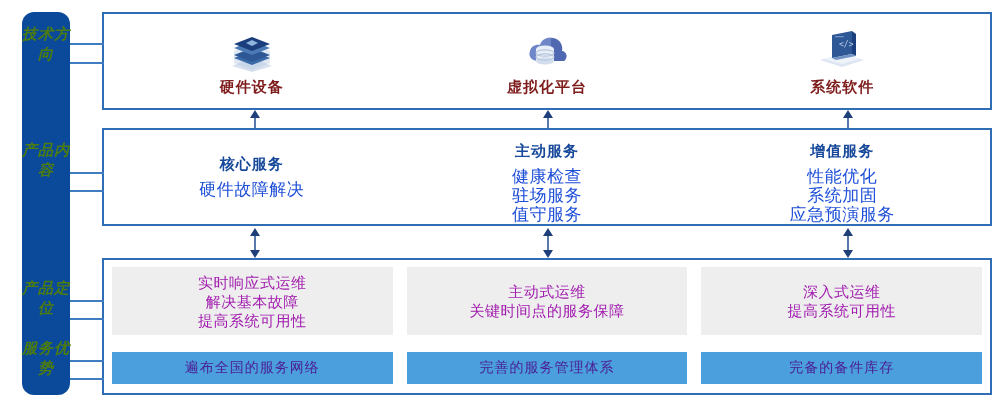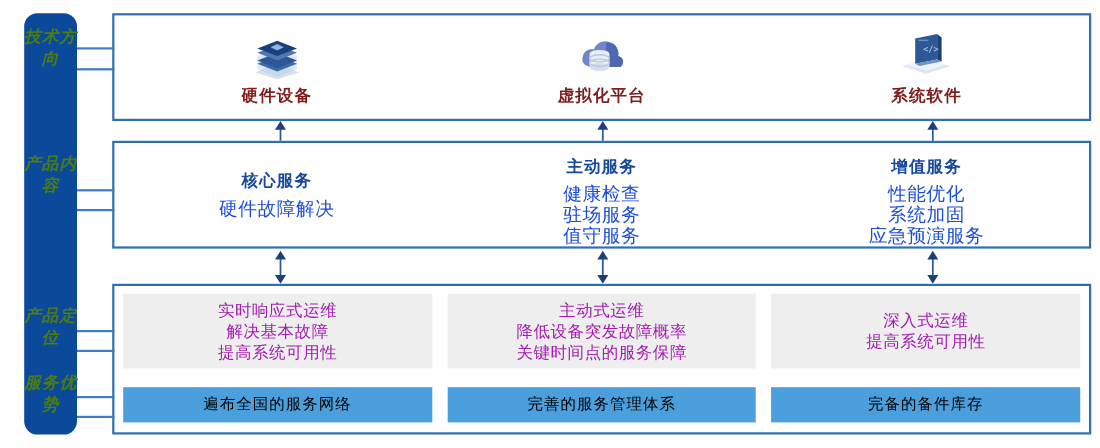--- a/index.html
+++ b/index.html
@@ -153,21 +153,21 @@
     line-height: 19px;
     letter-spacing: 0.5px;
   }
   .blue-cell {
     flex: 1 1 0;
     background: #4a9fdc;
     height: 32px;
     display: flex;
     align-items: center;
     justify-content: center;
-    color: #000000;
+    color: #4c1d95;
     font-size: 14px;
     letter-spacing: 1px;
   }
 
   
   .arrow {
     position: absolute;
     z-index: 3;
   }
 </style>
@@ -307,21 +307,20 @@
   <div class="bottom-inner">
 
     <div class="gray-row">
       <div class="gray-cell">
         <div class="gray-line">实时响应式运维</div>
         <div class="gray-line">解决基本故障</div>
         <div class="gray-line">提高系统可用性</div>
       </div>
       <div class="gray-cell">
         <div class="gray-line">主动式运维</div>
-        <div class="gray-line">降低设备突发故障概率</div>
         <div class="gray-line">关键时间点的服务保障</div>
       </div>
       <div class="gray-cell">
         <div class="gray-line">深入式运维</div>
         <div class="gray-line">提高系统可用性</div>
       </div>
     </div>
 
     <div class="blue-row">
       <div class="blue-cell">遍布全国的服务网络</div>

